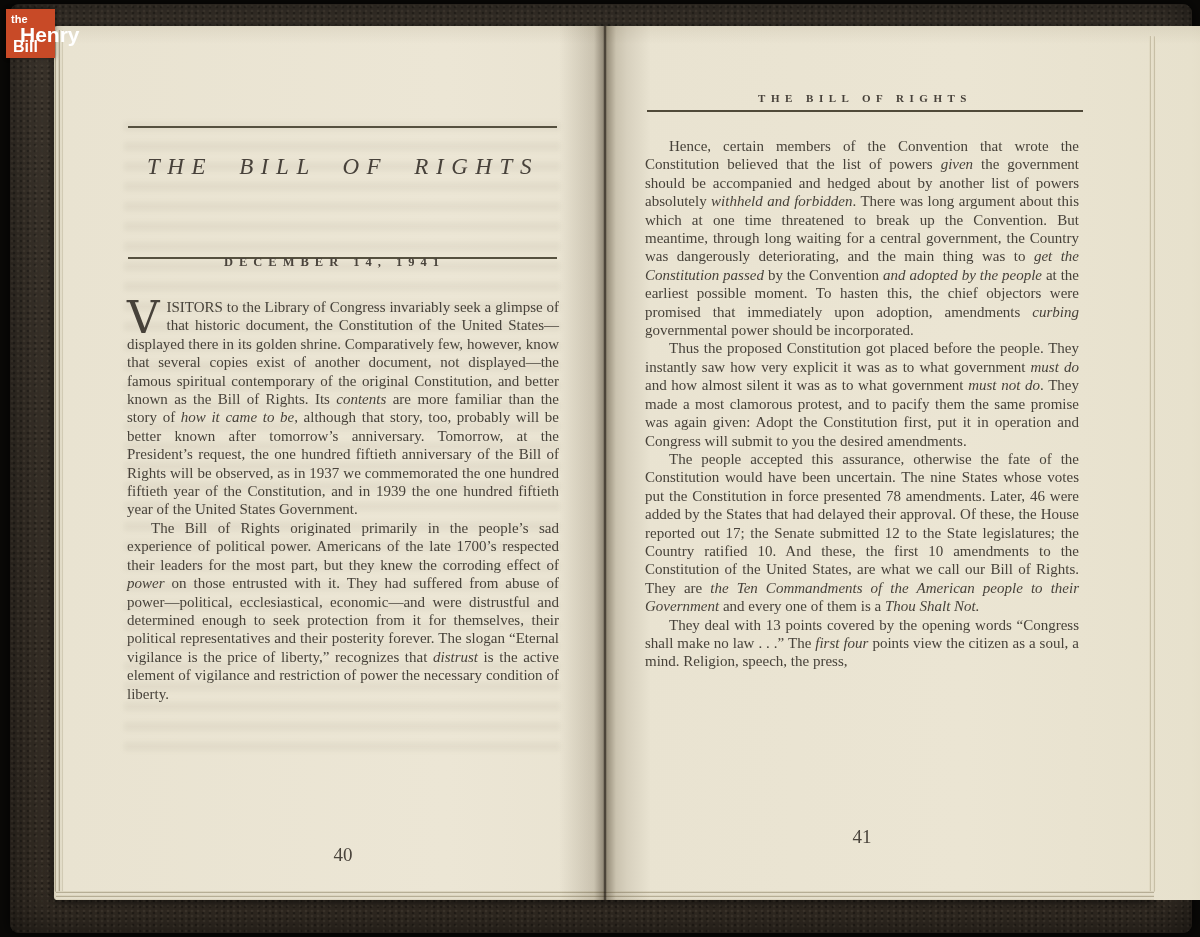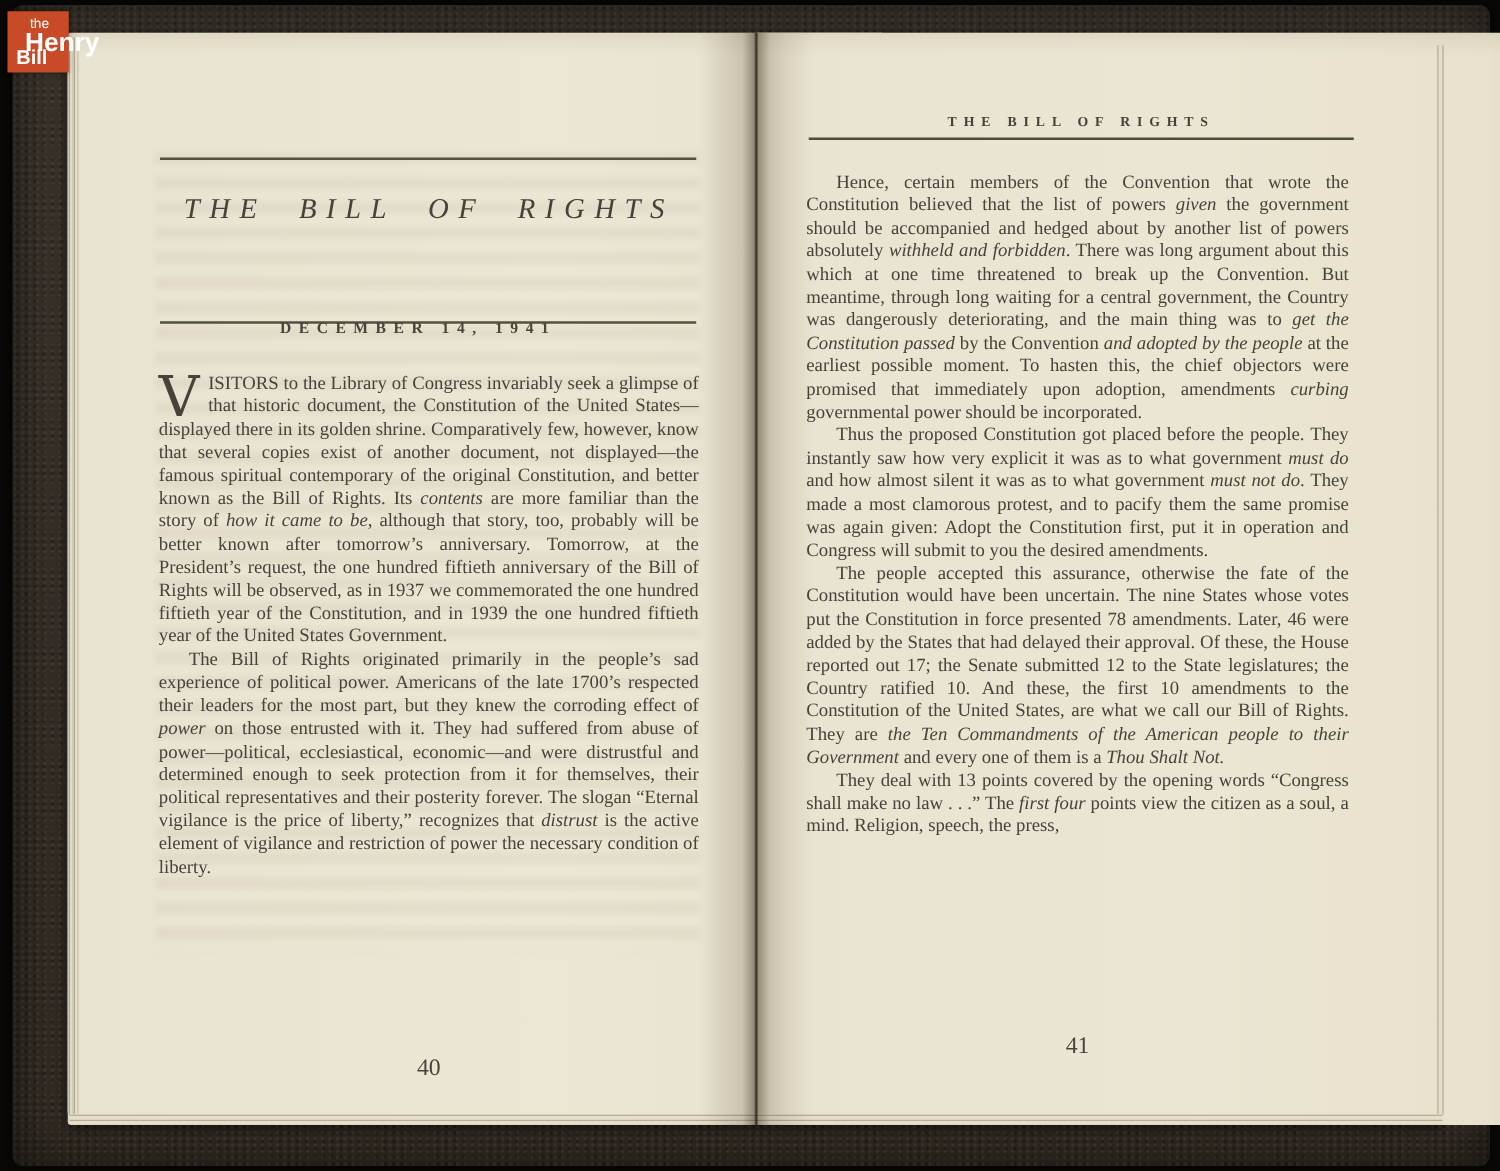--- a/index.html
+++ b/index.html
@@ -113,21 +113,21 @@
   .pn-left{left:73px;top:818px;}
   .pn-right{left:41px;top:800px;}
   
   .logo{
     position:absolute;left:6px;top:9px;width:49px;height:49px;
     background:#c84a27;color:#ffffff;
     font-family:"Liberation Sans","DejaVu Sans",sans-serif;
     box-shadow:0 0 4px rgba(0,0,0,0.4);
   }
   .logo span{position:absolute;display:block;line-height:1;}
-  .logo-the{left:18px;top:5px;font-size:11px;font-weight:normal;}
+  .logo-the{left:5px;top:5px;font-size:11px;font-weight:bold;}
   .logo-henry{left:14px;top:15px;font-size:21px;font-weight:bold;}
   .logo-ford{left:7px;top:30px;font-size:16px;font-weight:bold;}
 </style>
 </head>
 <body>
 
 <div class="stage">
 
   <div class="book"></div>
 

